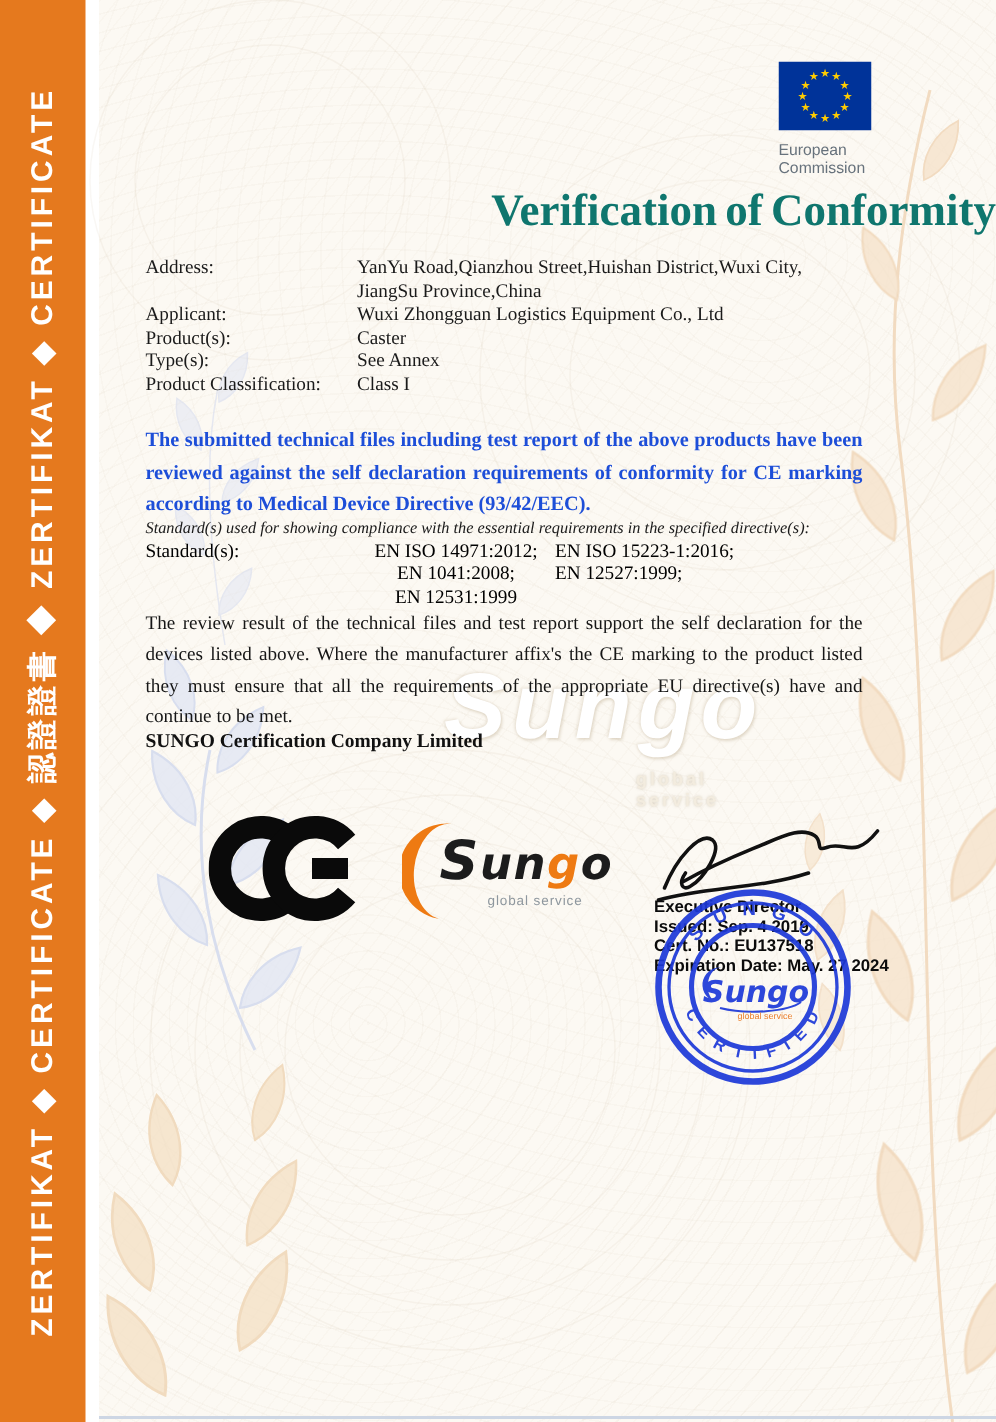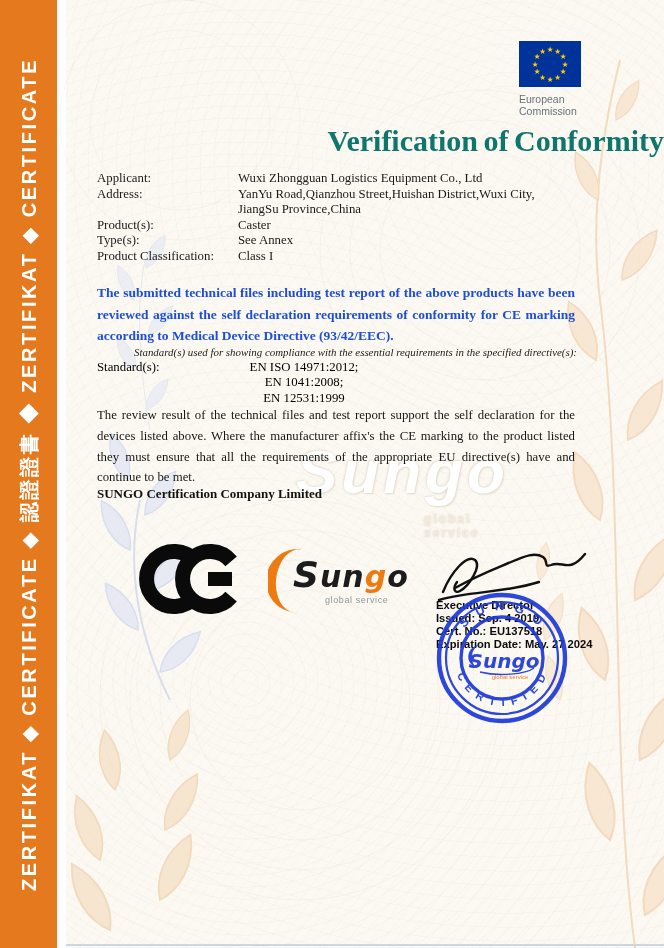--- a/index.html
+++ b/index.html
@@ -45,21 +45,21 @@
 
   .fields{position:absolute;left:97px;top:171px;width:480px;font-size:12.8px;line-height:15.6px;color:#1a1a1a;}
   .field-row{display:flex;}
   .field-label{width:141px;flex:none;}
   .field-value{flex:1;}
 
   .statement{position:absolute;left:97px;top:282px;width:478px;margin:0;
     font-size:13.5px;line-height:21.5px;font-weight:bold;color:#1d4ed8;text-align:justify;}
 
   .std-note{position:absolute;left:97px;top:346px;width:480px;margin:0;
-    font-size:10.9px;font-style:italic;color:#1a1a1a;text-align:right;}
+    font-size:10.9px;font-style:italic;color:#1a1a1a;}
 
   .standards{position:absolute;left:97px;top:360px;width:480px;font-size:12.8px;line-height:15.4px;color:#000000;}
   .std-row{display:flex;}
   .std-label{width:141px;flex:none;}
   .std-c1{width:132px;flex:none;text-align:center;}
   .std-c2{flex:1;}
 
   .review{position:absolute;left:97px;top:405px;width:478px;margin:0;
     font-size:12.8px;line-height:20.8px;color:#161616;text-align:justify;}
 
@@ -188,26 +188,26 @@
       <div class="eu-label">
         <div>European</div>
         <div>Commission</div>
       </div>
     </div>
 
     <h1 class="title">Verification of Conformity</h1>
 
     <div class="fields">
       <div class="field-row">
+        <span class="field-label">Address:</span>
+        <span class="field-value">YanYu Road,Qianzhou Street,Huishan District,Wuxi City, JiangSu Province,China</span>
+      </div>
+      <div class="field-row">
         <span class="field-label">Applicant:</span>
         <span class="field-value">Wuxi Zhongguan Logistics Equipment Co., Ltd</span>
-      </div>
-      <div class="field-row">
-        <span class="field-label">Address:</span>
-        <span class="field-value">YanYu Road,Qianzhou Street,Huishan District,Wuxi City, JiangSu Province,China</span>
       </div>
       <div class="field-row">
         <span class="field-label">Product(s):</span>
         <span class="field-value">Caster</span>
       </div>
       <div class="field-row">
         <span class="field-label">Type(s):</span>
         <span class="field-value">See Annex</span>
       </div>
       <div class="field-row">
@@ -216,24 +216,26 @@
       </div>
     </div>
 
     <p class="statement">The submitted technical files including test report of the above products have been reviewed against the self declaration requirements of conformity for CE marking according to Medical Device Directive (93/42/EEC).</p>
 
     <p class="std-note">Standard(s) used for showing compliance with the essential requirements in the specified directive(s):</p>
     <div class="standards">
       <div class="std-row">
         <span class="std-label">Standard(s):</span>
         <span class="std-c1">EN ISO 14971:2012;</span>
+        <span class="std-c2">EN ISO 15223-1:2016;</span>
       </div>
       <div class="std-row">
         <span class="std-label"></span>
         <span class="std-c1">EN 1041:2008;</span>
+        <span class="std-c2">EN 12527:1999;</span>
       </div>
       <div class="std-row">
         <span class="std-label"></span>
         <span class="std-c1">EN 12531:1999</span>
         <span class="std-c2"></span>
       </div>
     </div>
 
     <p class="review">The review result of the technical files and test report support the self declaration for the devices listed above. Where the manufacturer affix's the CE marking to the product listed they must ensure that all the requirements of the appropriate EU directive(s) have and continue to be met.</p>
 

